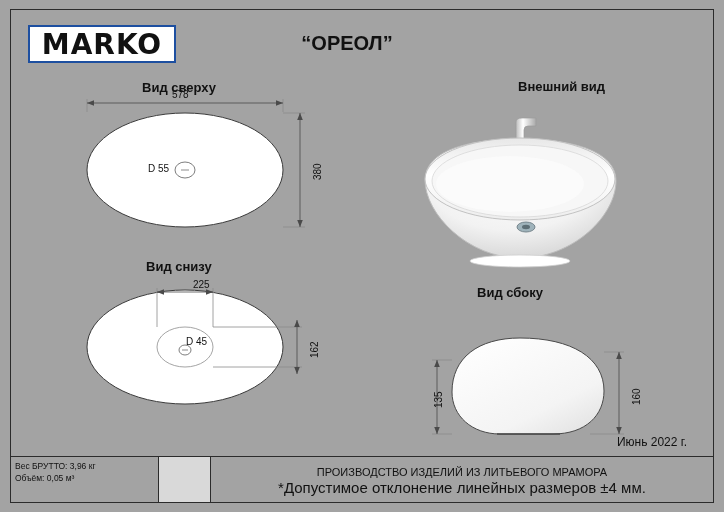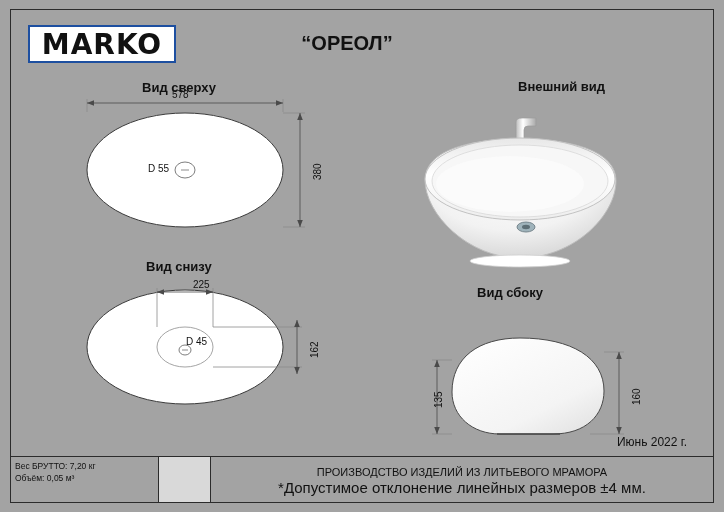--- a/index.html
+++ b/index.html
@@ -264,21 +264,21 @@
   <div class="dim-text vert" style="left:309px; top:358px;">162</div>
   <div class="label-d" style="left:186px; top:336px;">D 45</div>
 
   <div class="dim-text vert" style="left:433px; top:408px;">135</div>
   <div class="dim-text vert" style="left:631px; top:405px;">160</div>
 
   <div class="date-text">Июнь 2022 г.</div>
 
   <div class="btable">
     <div class="bt-left">
-      <div>Вес БРУТТО:  7,20 кг</div>
+      <div>Вес БРУТТО:  3,96 кг</div>
       <div>Объём: 0,05  м³</div>
     </div>
     <div class="bt-mid"></div>
     <div class="bt-right">
       <div>ПРОИЗВОДСТВО ИЗДЕЛИЙ ИЗ ЛИТЬЕВОГО МРАМОРА</div>
       <div class="sub">*Допустимое отклонение линейных размеров ±4 мм.</div>
     </div>
   </div>
 
 </div>

